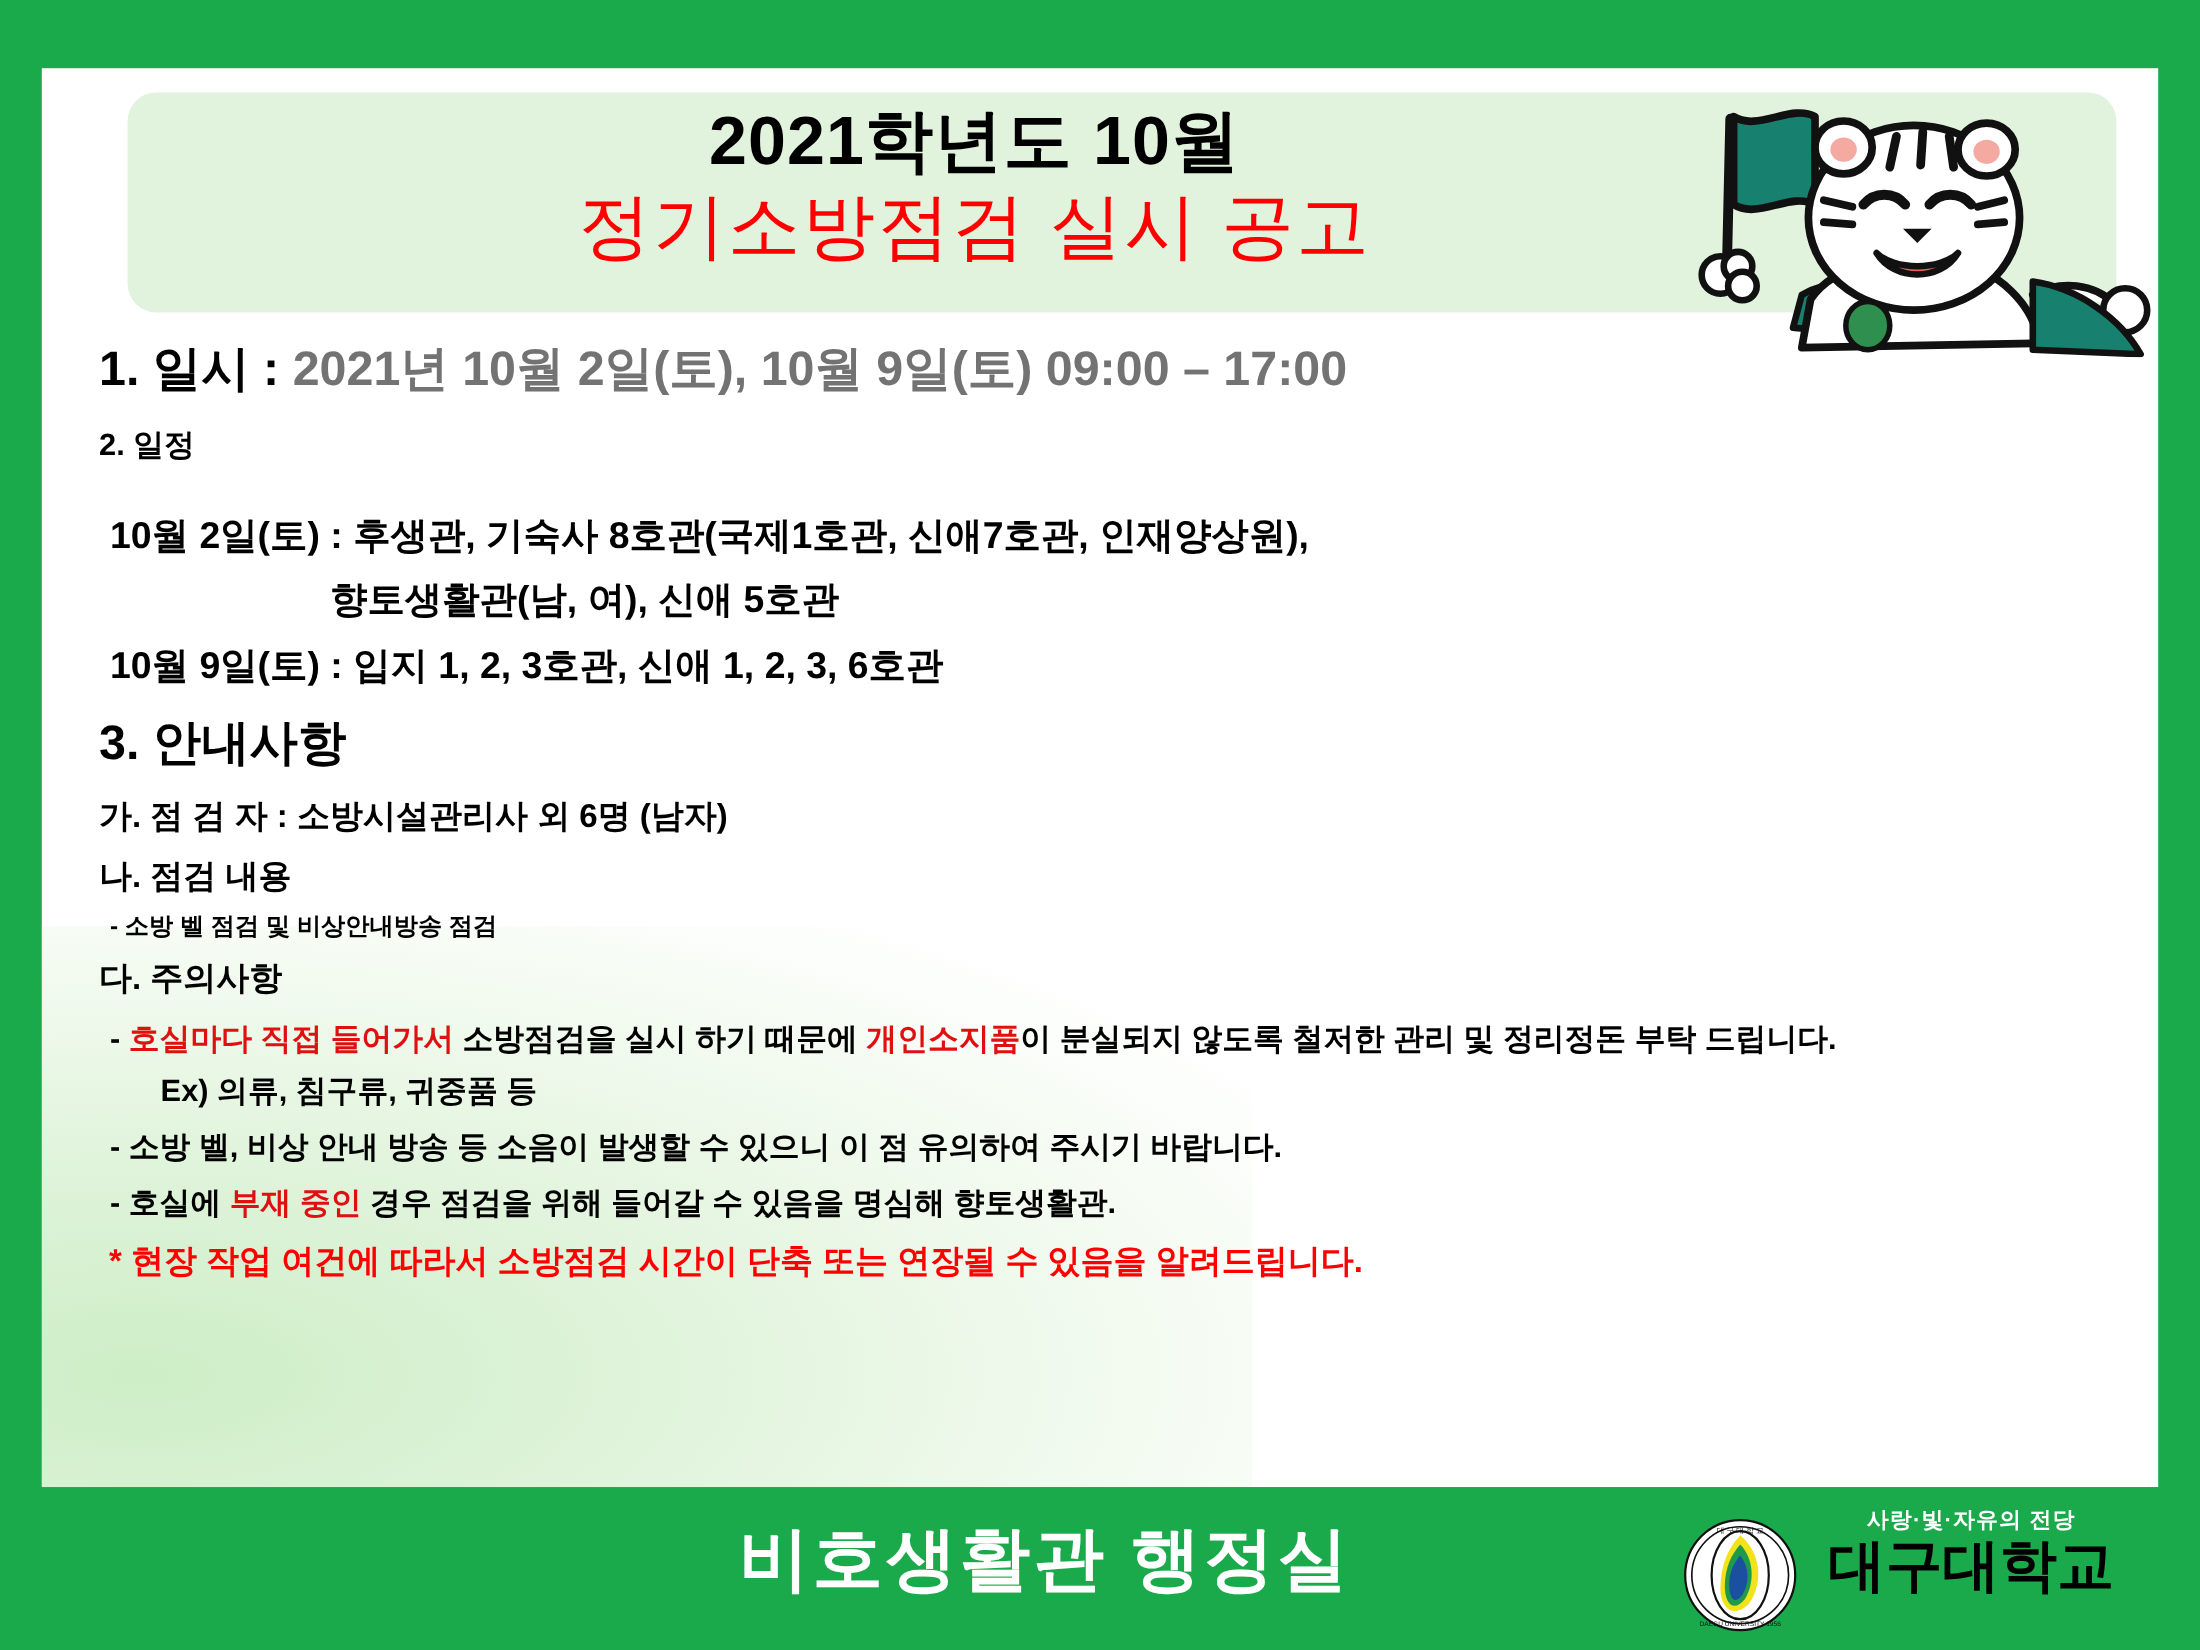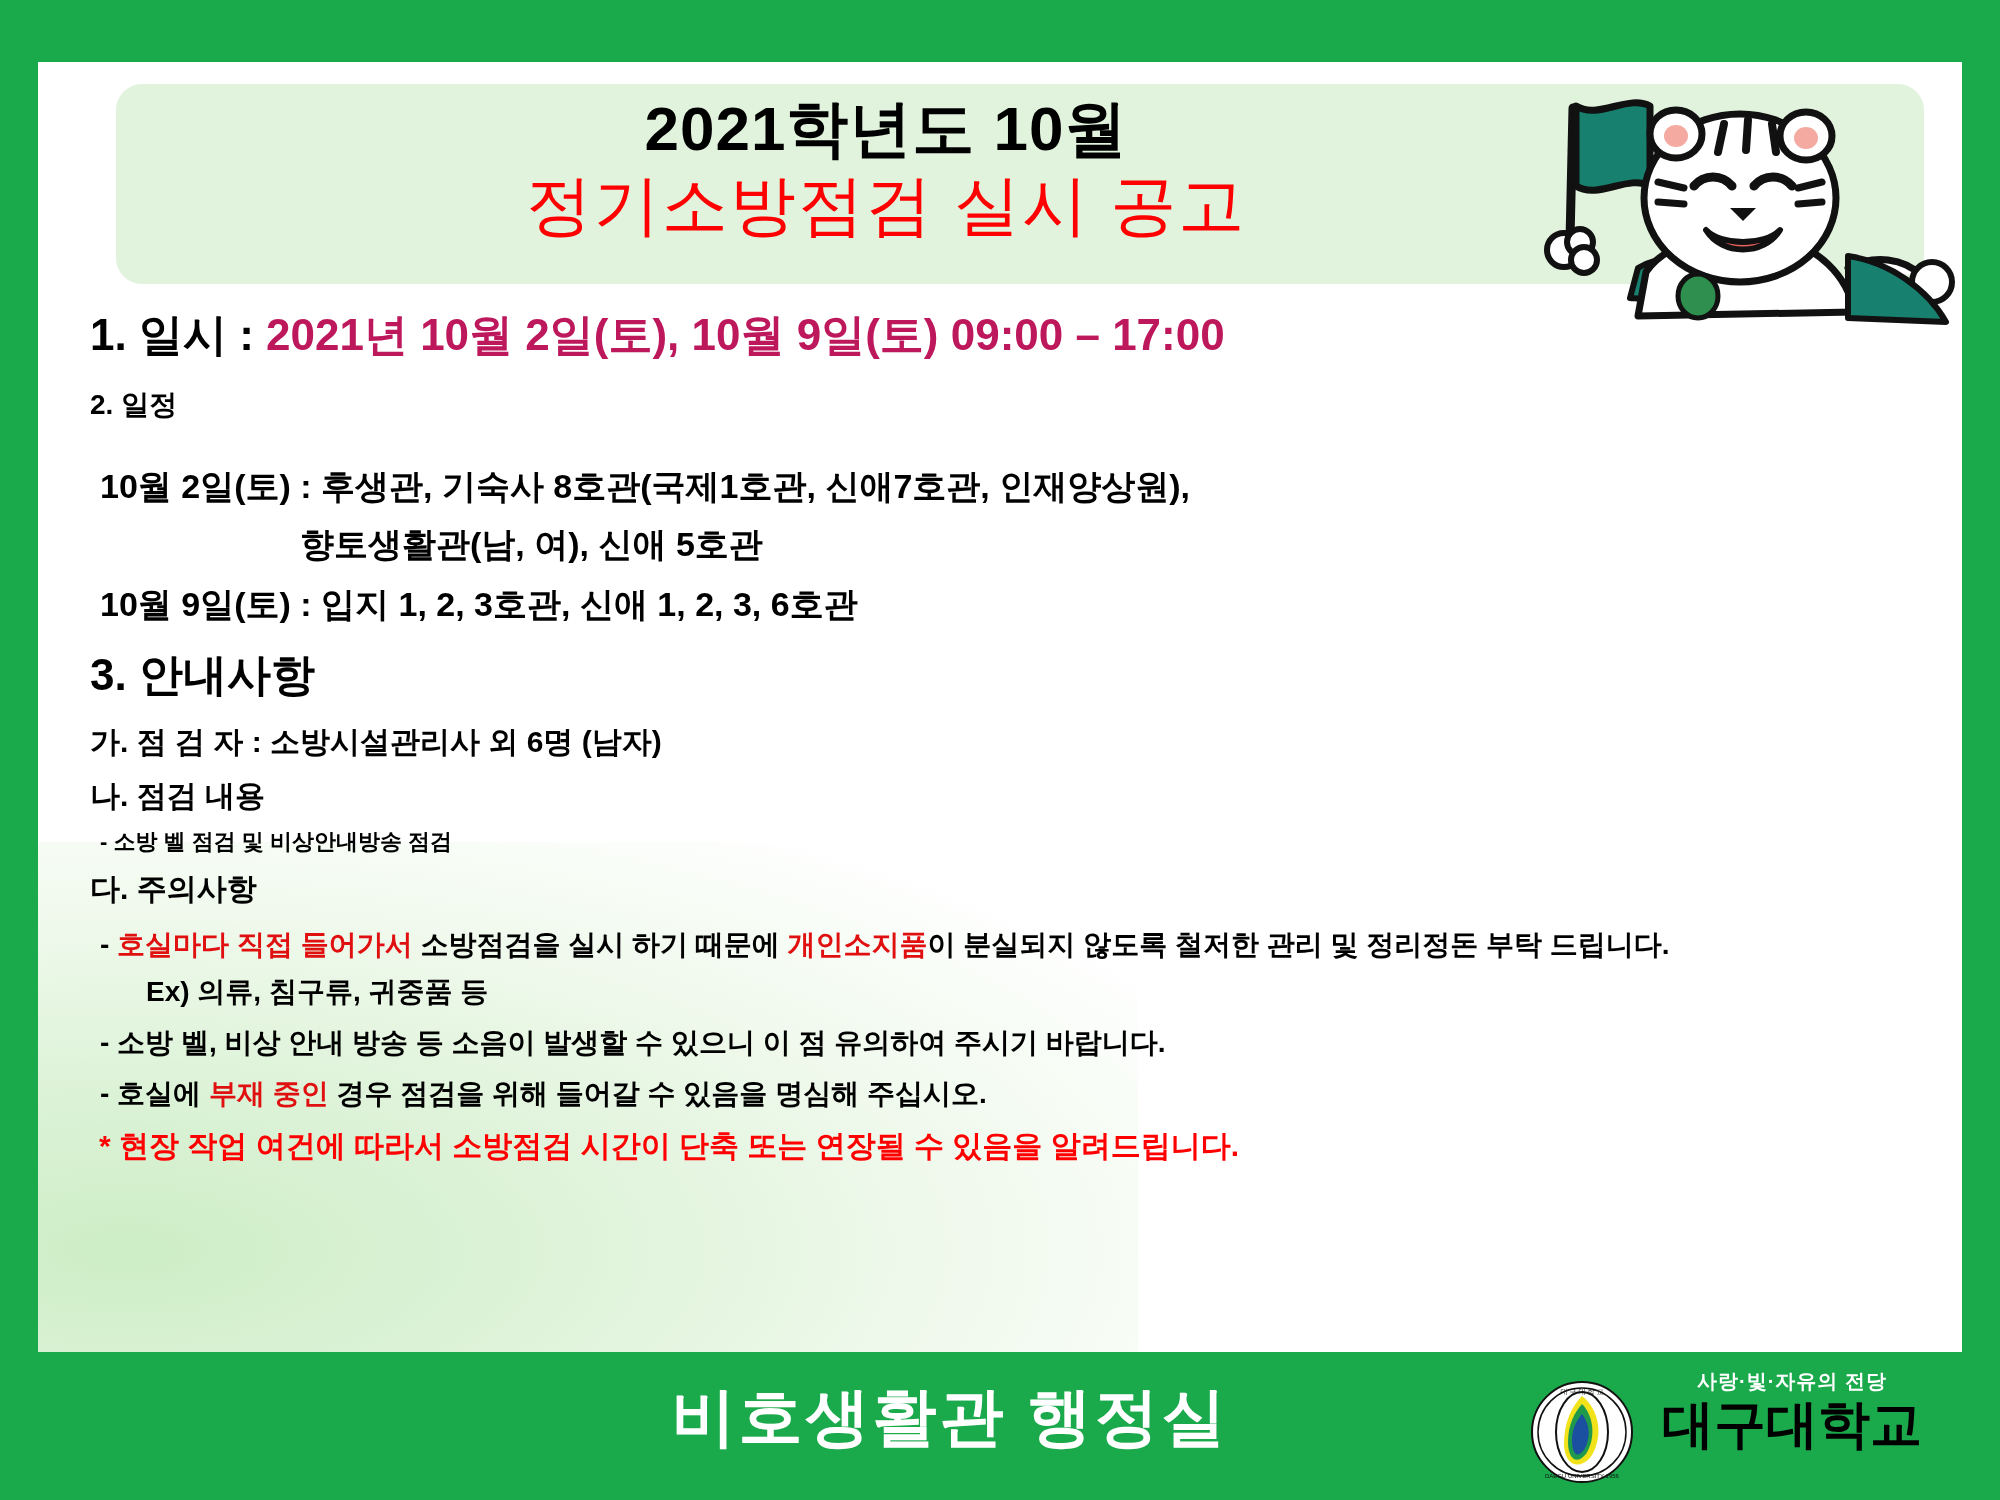--- a/index.html
+++ b/index.html
@@ -75,21 +75,21 @@
     overflow:hidden;
   }
 
   
   #body-text{
     position:absolute;
     left:0; top:232px;
     width:1924px;
   }
   .ln{ white-space:nowrap; color:#000; font-weight:bold; }
-  .blue{ color:#be185d; }
+  .blue{ color:#737373; }
   .dred{ color:#e01010; }
 
   .l-datetime{ position:absolute; left:52px; top:12px; font-size:44px; }
   .l-sched-h { position:absolute; left:52px; top:92px; font-size:28px; }
   .l-s1      { position:absolute; left:62px; top:170px; font-size:34px; }
   .l-s2      { position:absolute; left:262px; top:228px; font-size:34px; }
   .l-s3      { position:absolute; left:62px; top:288px; font-size:34px; }
   .l-notice-h{ position:absolute; left:52px; top:352px; font-size:44px; }
   .l-ga      { position:absolute; left:52px; top:428px; font-size:30px; }
   .l-na      { position:absolute; left:52px; top:482px; font-size:30px; }
@@ -234,21 +234,21 @@
 
       <div class="ln l-w1">
         <span>- </span><span class="dred">호실마다 직접 들어가서</span><span> 소방점검을 실시 하기 때문에 </span><span class="dred">개인소지품</span><span>이 분실되지 않도록  철저한 관리 및 정리정돈 부탁 드립니다.</span>
       </div>
 
       <div class="ln l-w1b">Ex) 의류, 침구류, 귀중품 등</div>
 
       <div class="ln l-w2">- 소방 벨, 비상 안내 방송 등 소음이 발생할 수 있으니 이 점 유의하여 주시기 바랍니다.</div>
 
       <div class="ln l-w3">
-        <span>- 호실에 </span><span class="dred">부재 중인</span><span> 경우 점검을 위해 들어갈 수 있음을 명심해 주십시오.</span>
+        <span>- 호실에 </span><span class="dred">부재 중인</span><span> 경우 점검을 위해 들어갈 수 있음을 명심해 향토생활관.</span>
       </div>
 
       <div class="ln l-star">* 현장 작업 여건에 따라서 소방점검 시간이 단축 또는 연장될 수 있음을 알려드립니다.</div>
 
     </div>
   </div>
 
   <div id="footer">
     <div id="logo">
       <div id="emblem">

